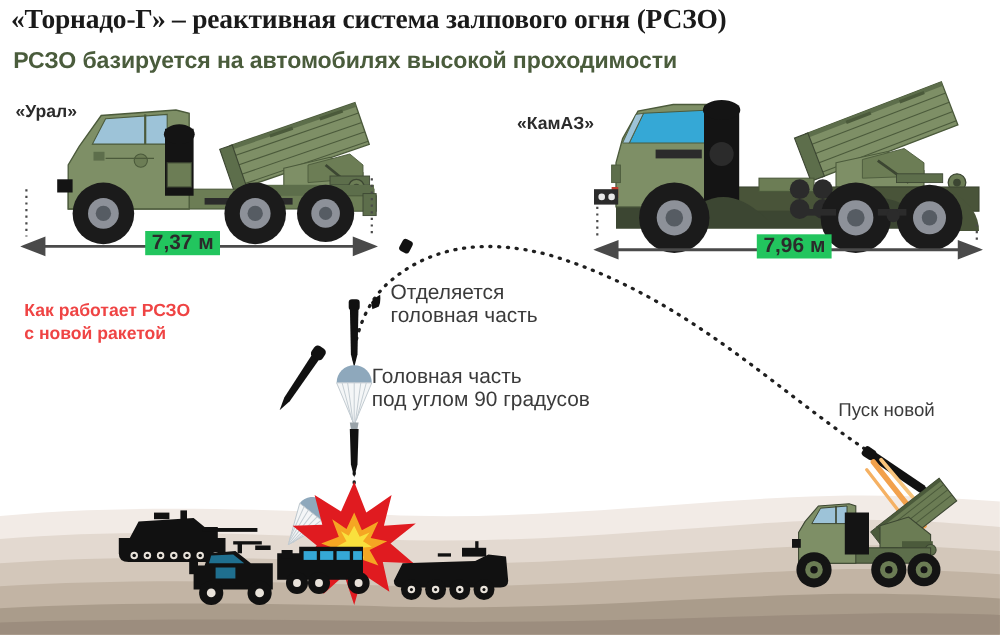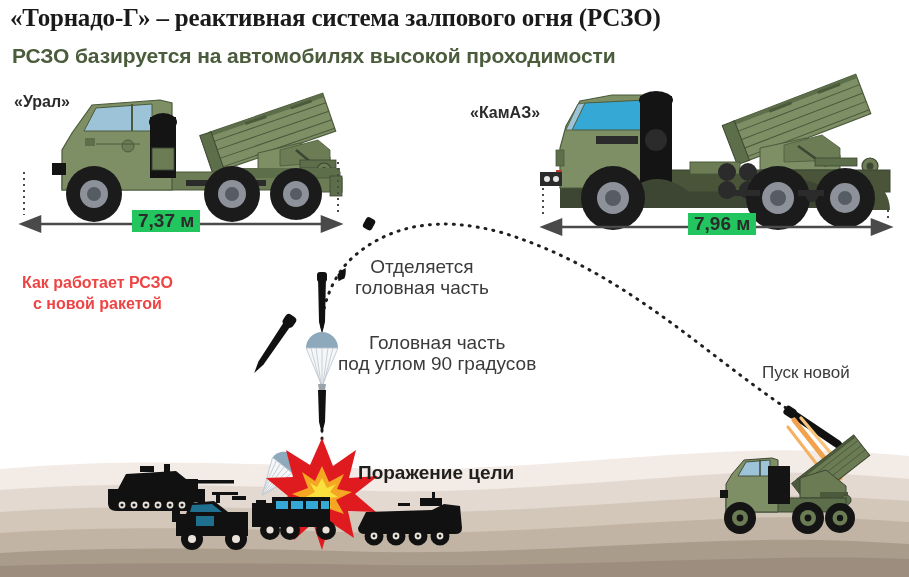--- a/index.html
+++ b/index.html
@@ -3,21 +3,21 @@
 <meta charset="utf-8">
 <style>
   html,body{margin:0;padding:0;}
   body{
     width:909px;height:577px;
     background:#ffffff;
     font-family:"Liberation Sans", sans-serif;
     overflow:hidden;
     position:relative;
   }
-  #stage{position:absolute;left:0;top:0;width:909px;height:577px;overflow:hidden;text-align:center;}
+  #stage{position:absolute;left:0;top:0;width:909px;height:577px;overflow:hidden;}
 
   
   .title{
     position:absolute;left:10px;top:4px;
     font-family:"Liberation Serif", serif;
     font-weight:bold;font-size:25px;color:#1a1a1a;
     letter-spacing:-0.2px;white-space:nowrap;
   }
   .subtitle{
     position:absolute;left:12px;top:44px;
@@ -422,15 +422,14 @@
     <div>Отделяется</div>
     <div>головная часть</div>
   </div>
 
   <div class="anno" id="anno-parachute">
     <div>Головная часть</div>
     <div>под углом 90 градусов</div>
   </div>
 
   <div class="anno" id="anno-launch">Пуск новой</div>
-  <div id="anno-hit">Поражение цели</div>
 
 </div>
 
 </body></html>

